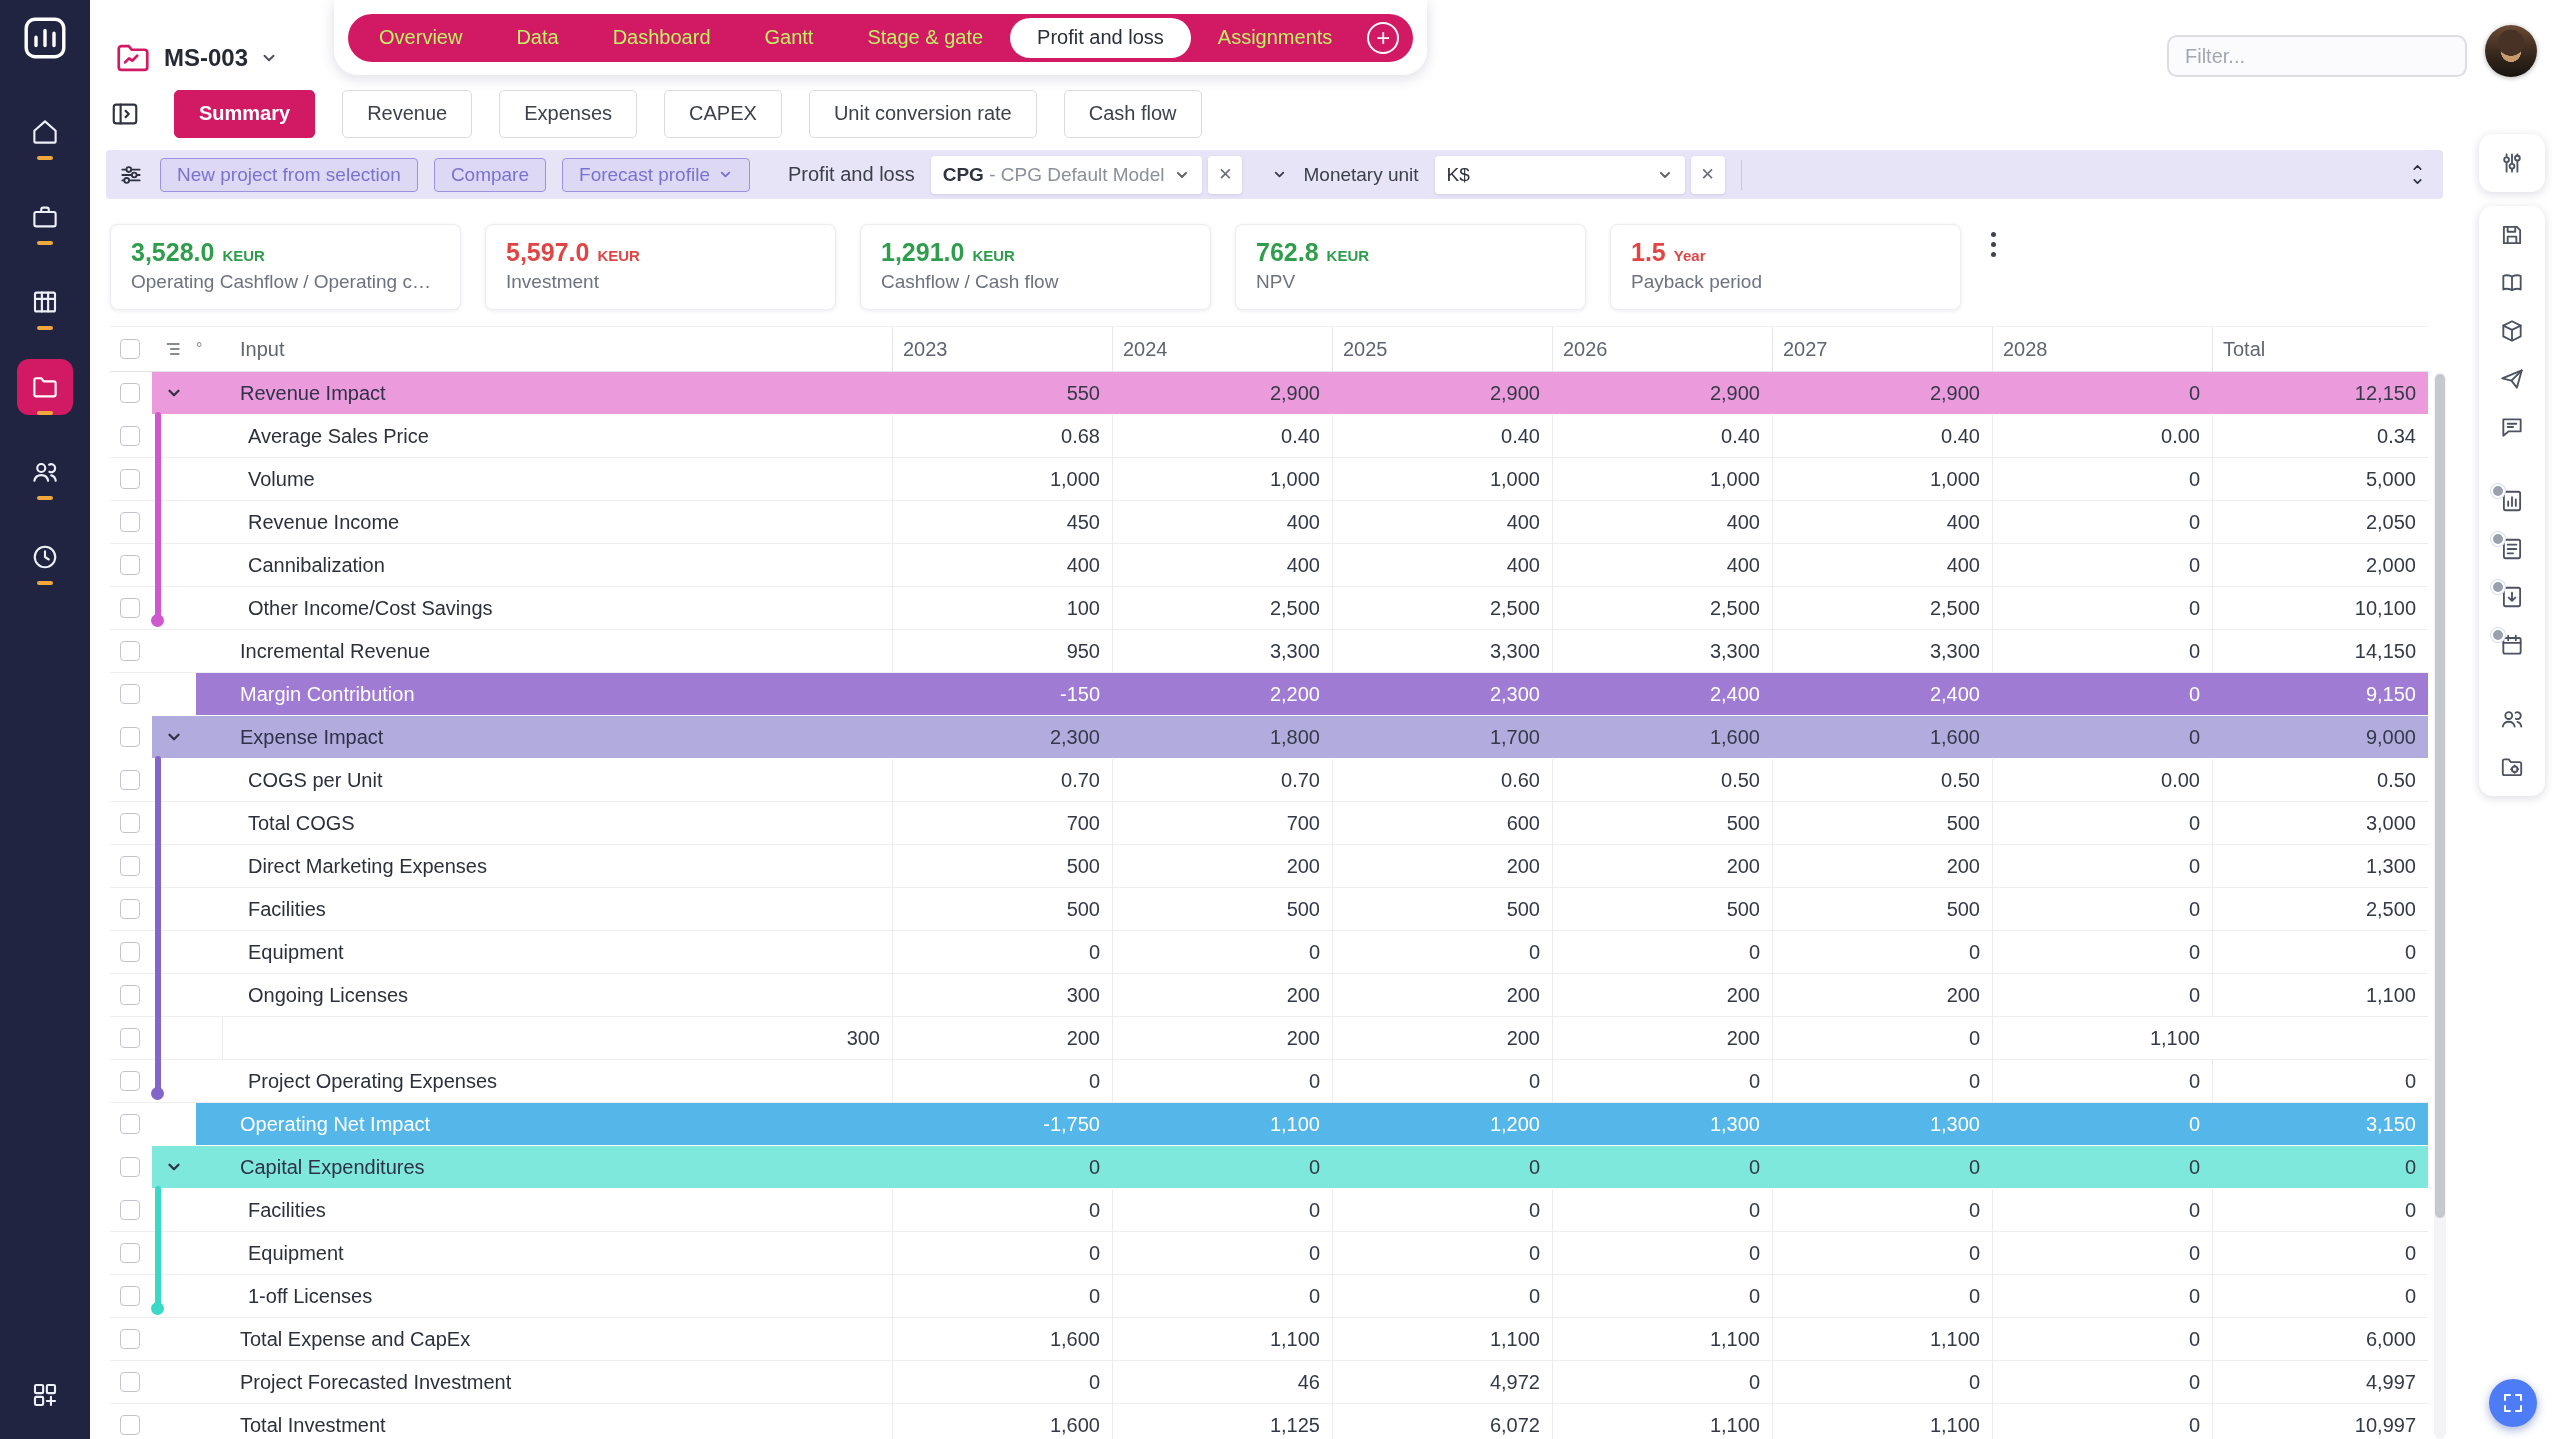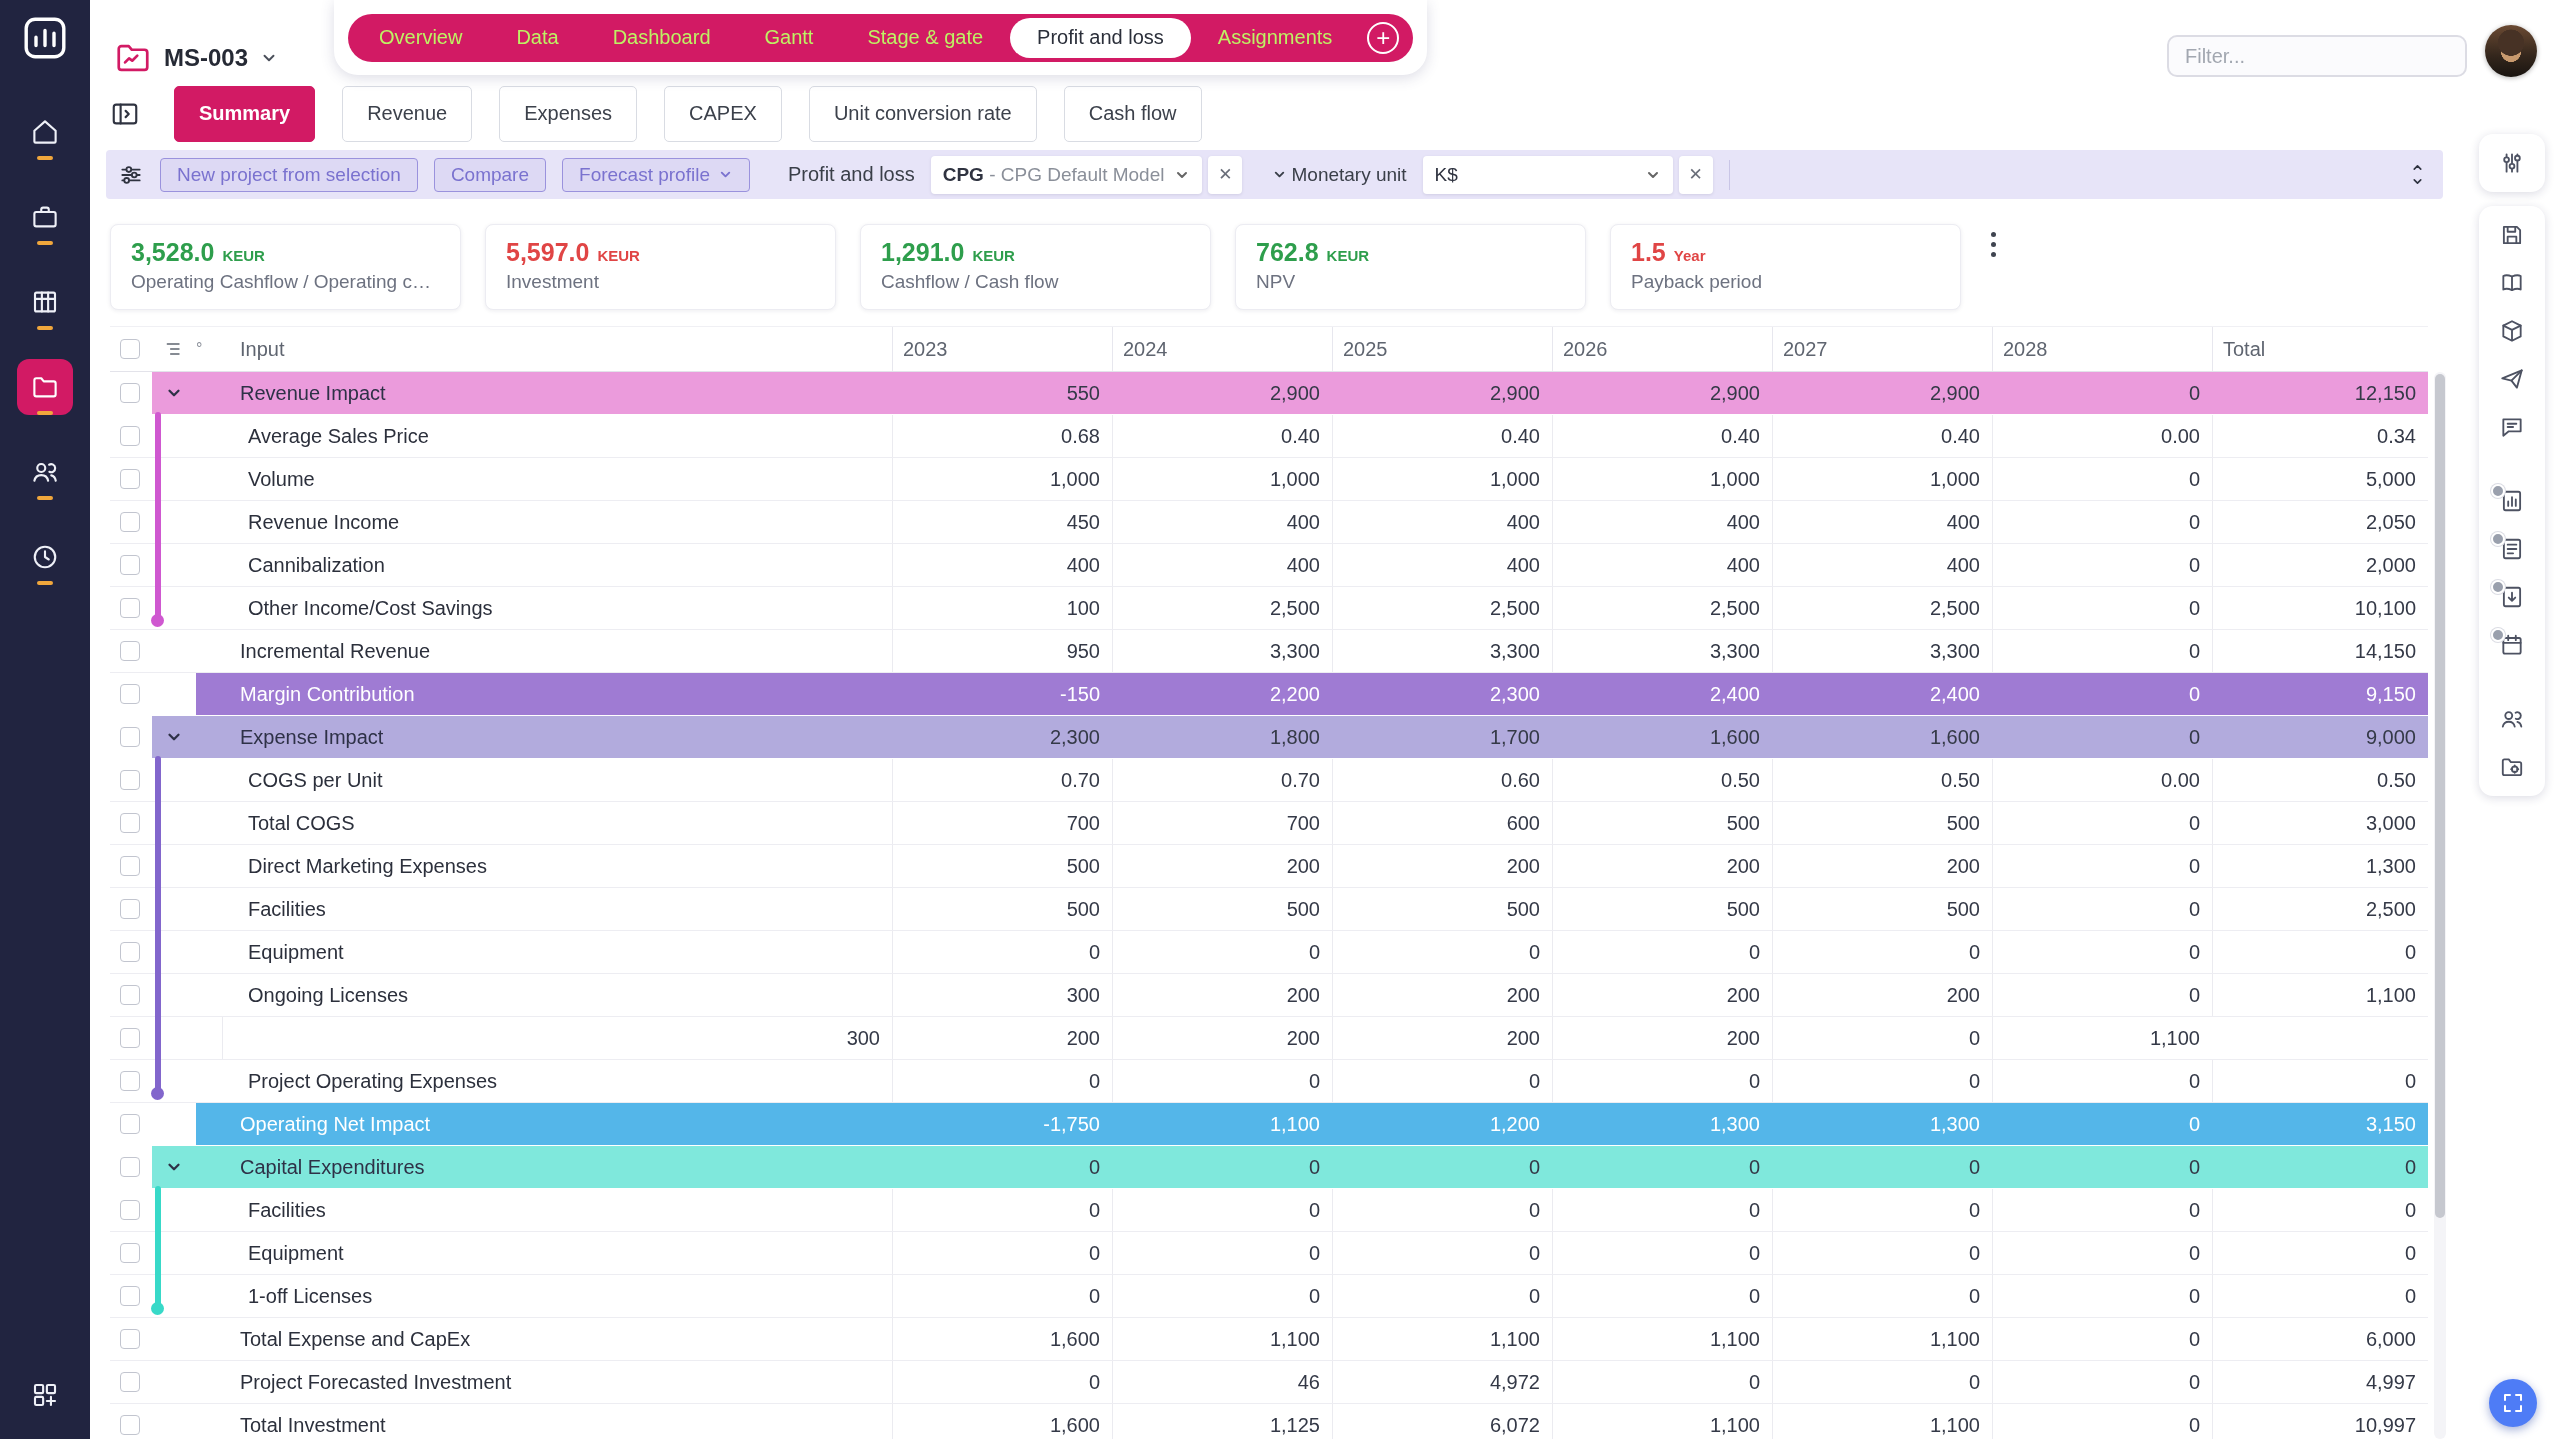--- a/index.html
+++ b/index.html
@@ -45,21 +45,21 @@
   .avatar { width:52px; height:52px; border-radius:50%; margin-left:18px; cursor:pointer;
     background: radial-gradient(circle at 50% 34%, #473225 0 30%, rgba(0,0,0,0) 31%),
                 radial-gradient(circle at 50% 52%, #c99a6e 0 26%, rgba(0,0,0,0) 27%),
                 linear-gradient(180deg,#6b4a33 0%, #33261c 60%, #191410 100%);
     box-shadow:0 1px 5px rgba(0,0,0,.3); }
 
   
   .subrow { height:73px; display:flex; align-items:center; padding-left:20px; gap:26px; }
   .ptoggle { width:30px; height:30px; color:#2f3340; cursor:pointer; margin-right:8px; background:none; border:none; }
   .subtabs { display:flex; gap:27px; }
-  .sub-tab { height:56px; padding:0 24px; display:flex; align-items:center; font-size:20px;
+  .sub-tab { height:48px; padding:0 24px; display:flex; align-items:center; font-size:20px;
     border:1px solid #d9dce3; border-radius:5px; background:#fff; color:#3c414b; cursor:pointer; white-space:nowrap; }
   .sub-tab.active { background:#d21a64; border-color:#d21a64; color:#fff; font-weight:700; }
 
   
   .toolbar { margin:0 116px 0 16px; height:49px; background:#e7e4f8; border-radius:4px;
     display:flex; align-items:center; padding:0 18px 0 12px; gap:16px; }
   .sliders { width:26px; height:26px; color:#2f3340; flex:0 0 auto; }
   .tb-btn { height:34px; padding:0 16px; background:#ddd9f4; border:1.5px solid #9a92dd; border-radius:4px;
     color:#7a72cf; font-size:19px; display:flex; align-items:center; gap:8px; font-weight:500; cursor:pointer;
     font-family:"Liberation Sans", sans-serif; white-space:nowrap; }
@@ -68,21 +68,21 @@
   .section-label { margin-left:22px; font-size:20px; color:#3a3f49; white-space:nowrap; }
   .combo { height:38px; background:#fff; border-radius:4px; display:flex; align-items:center;
     padding:0 12px; min-width:256px; justify-content:space-between; gap:10px;
     box-shadow:0 1px 3px rgba(80,80,120,.15); cursor:pointer; }
   .combo-prefix { font-weight:700; color:#2f3340; font-size:19px; }
   .combo-rest { color:#8a8f99; font-size:19px; }
   .combo .chev { width:16px; height:16px; color:#666; }
   .clear-btn { width:34px; height:38px; background:#fff; border:none; border-radius:4px; margin-left:-10px;
     display:flex; align-items:center; justify-content:center; color:#6a6f7a; font-size:17px;
     box-shadow:0 1px 3px rgba(80,80,120,.15); cursor:pointer; }
-  .mon-label { display:flex; align-items:center; gap:4px; font-size:19px; color:#3a3f49; margin-left:14px; white-space:nowrap; }
+  .mon-label { display:flex; align-items:center; gap:16px; font-size:19px; color:#3a3f49; margin-left:14px; white-space:nowrap; }
   .mon-label .chev { width:15px; height:15px; color:#3a3f49; }
   .vdiv { width:1px; height:30px; background:#c9c5e6; }
   .collapse-ctrl { margin-left:auto; display:flex; flex-direction:column; gap:1px; color:#2f3340; cursor:pointer; background:none; border:none; }
   .collapse-ctrl .chev { width:15px; height:13px; }
 
   
   .kpi-row { display:flex; gap:24px; margin:25px 0 0 20px; align-items:flex-start; }
   .kpi-card { width:351px; height:86px; background:#fff; border:1px solid #ececf2; border-radius:8px;
     box-shadow:0 1px 4px rgba(20,20,60,.08); padding:13px 20px 0; }
   .kpi-top { display:flex; align-items:baseline; gap:8px; }

